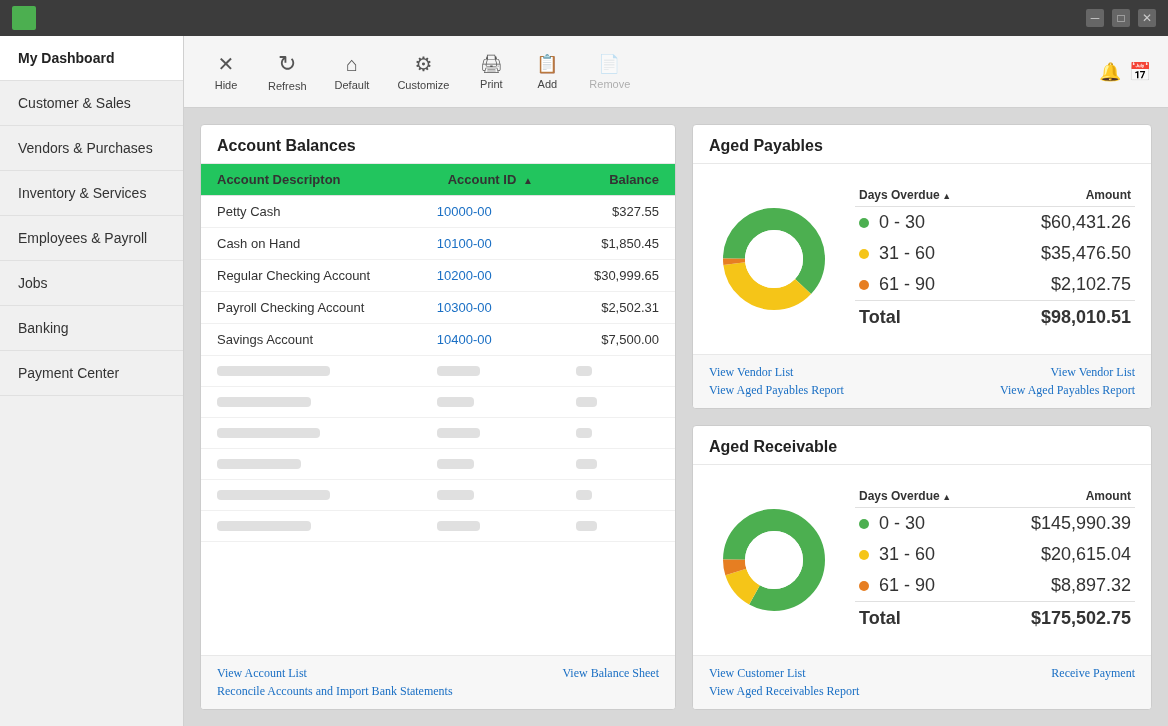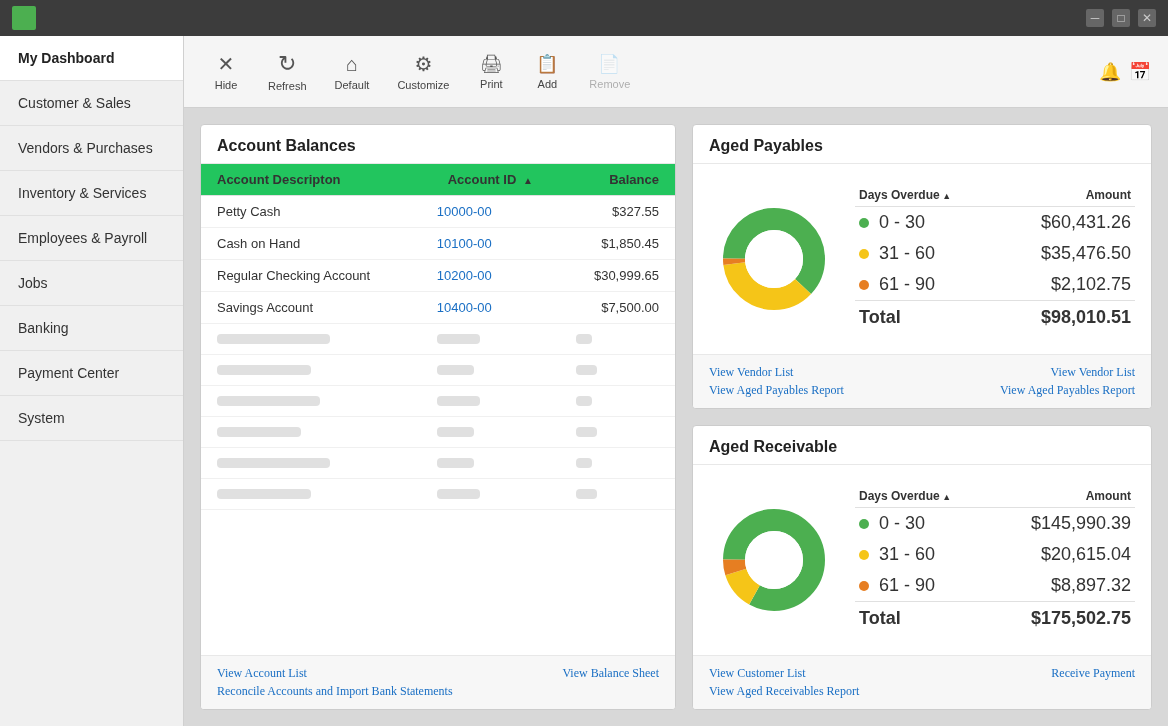--- a/index.html
+++ b/index.html
@@ -274,23 +274,20 @@
       <span>Employees &amp; Payroll</span>
     </div>
     <div class="sidebar-item">
       <span>Jobs</span>
     </div>
     <div class="sidebar-item">
       <span>Banking</span>
     </div>
     <div class="sidebar-item">
       <span>Payment Center</span>
-    </div>
-    <div class="sidebar-item">
-      <span>System</span>
     </div>
   </div>
 
   <div class="content-area">
 
     <div class="toolbar">
       <div class="toolbar-btn">
         <span class="tb-icon">✕</span>
         <span class="tb-label">Hide</span>
       </div>
@@ -353,20 +350,25 @@
     </tr>
                 <tr>
       <td>Cash on Hand</td>
       <td class="link">10100-00</td>
       <td class="right">$1,850.45</td>
     </tr>
                 <tr>
       <td>Regular Checking Account</td>
       <td class="link">10200-00</td>
       <td class="right">$30,999.65</td>
+    </tr>
+                <tr>
+      <td>Payroll Checking Account</td>
+      <td class="link">10300-00</td>
+      <td class="right">$2,502.31</td>
     </tr>
                 <tr>
       <td>Savings Account</td>
       <td class="link">10400-00</td>
       <td class="right">$7,500.00</td>
     </tr>
                 <tr class="skeleton-row">
       <td>
                     <div class="skeleton-bar w60"></div>
                   </td>

